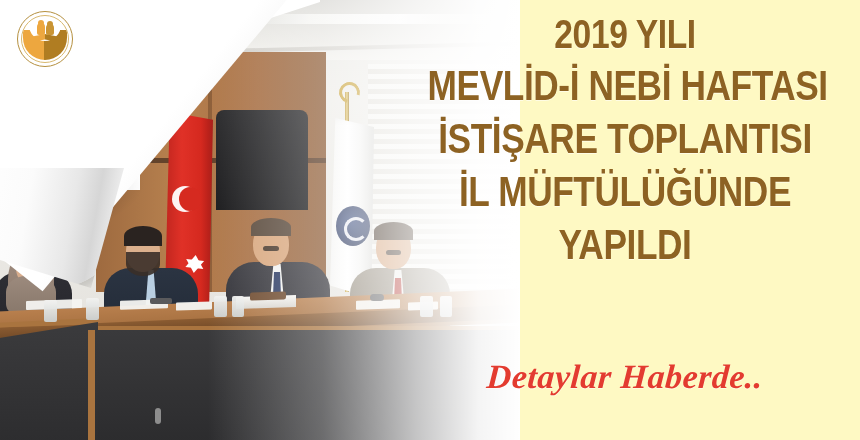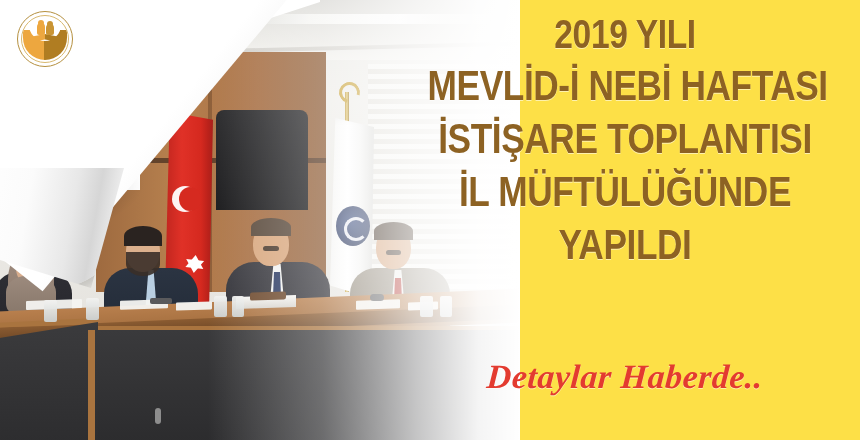--- a/index.html
+++ b/index.html
@@ -2,21 +2,21 @@
 <html><head>
 <meta charset="utf-8">
 <style>
   html,body{margin:0;padding:0;}
   body{
     width:860px;height:440px;overflow:hidden;
     background:#ffffff;
     font-family:"Liberation Sans",sans-serif;
   }
   #banner{
-    position:relative;width:860px;height:440px;overflow:hidden;background:#fde047;
+    position:relative;width:860px;height:440px;overflow:hidden;background:#fef9c3;
   }
 
   
   .photo{position:absolute;left:0;top:0;width:520px;height:440px;overflow:hidden;}
   .photo-inner{position:absolute;inset:0;}
 
   
   .wall{position:absolute;left:0;top:0;width:520px;height:330px;
         background:linear-gradient(180deg,#e9e8e4 0%,#efeeea 30%,#e6e4df 100%);}
   .ceiling{position:absolute;left:0;top:0;width:520px;height:60px;

